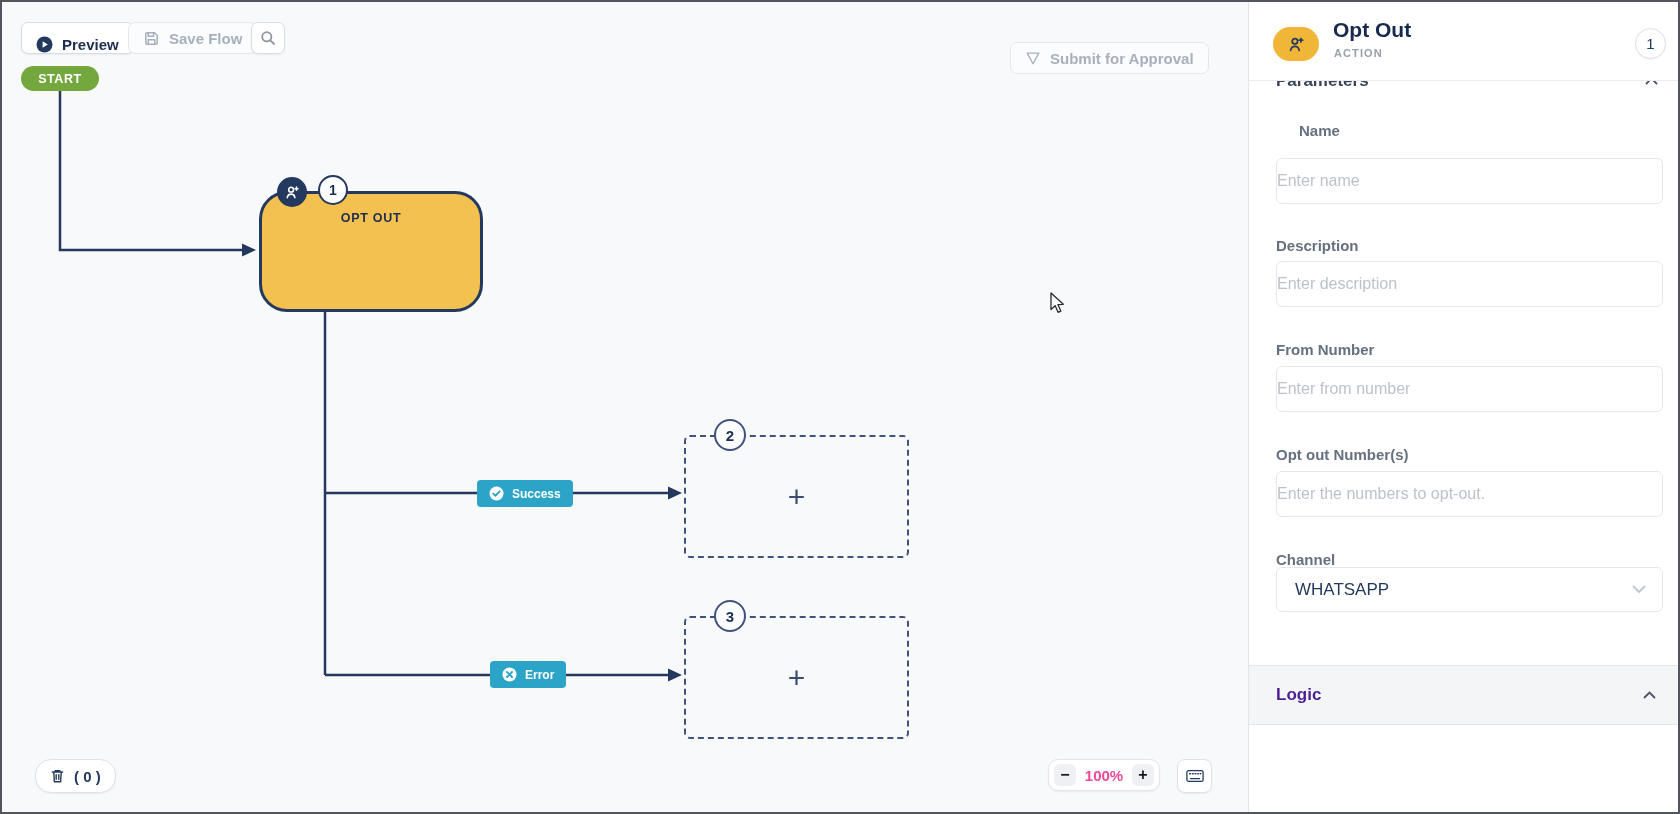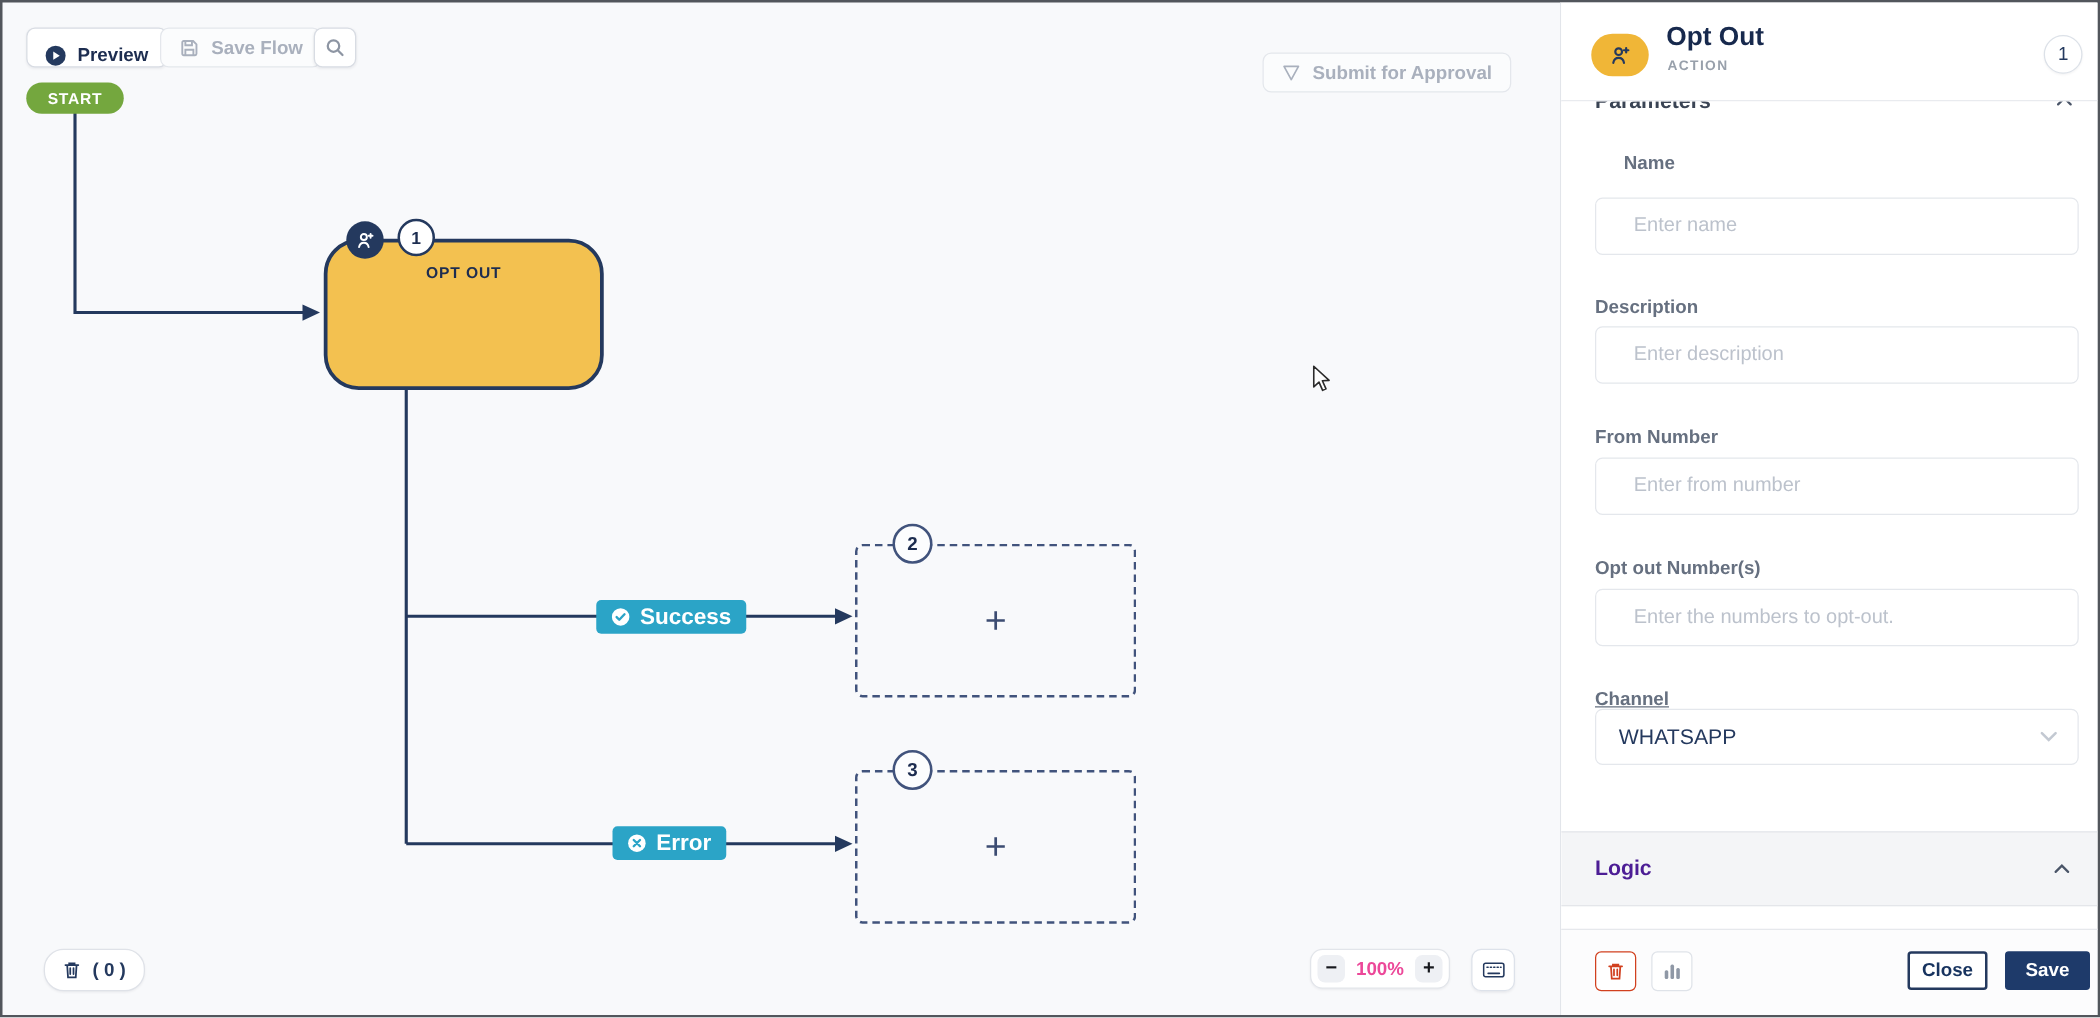--- a/index.html
+++ b/index.html
@@ -16,21 +16,21 @@
   .start-pill{position:absolute;left:19px;top:64px;width:78px;height:25px;border-radius:13px;background:#74a73e;
        color:#fff;font-size:12.5px;font-weight:700;letter-spacing:.6px;display:flex;align-items:center;justify-content:center;}
   .node{position:absolute;left:257px;top:189px;width:224px;height:121px;background:#f3c150;border:3px solid #24395e;
        border-radius:28px;box-sizing:border-box;}
   .node-title{margin-top:17px;text-align:center;font-size:12.5px;font-weight:700;letter-spacing:.7px;color:#1d2d50;}
   .node-type-badge{position:absolute;left:275px;top:175px;width:30px;height:30px;border-radius:50%;background:#24395e;
        display:flex;align-items:center;justify-content:center;color:#fff;z-index:3;}
   .node-num-badge{position:absolute;left:316px;top:173px;width:30px;height:30px;border-radius:50%;background:#fff;
        border:2px solid #24395e;box-sizing:border-box;display:flex;align-items:center;justify-content:center;
        font-size:14px;font-weight:700;color:#1d2d50;z-index:2;}
-  .edge-chip{position:absolute;height:27px;background:#2ba4c7;border-radius:4px;color:#fff;font-size:18px;
+  .edge-chip{position:absolute;height:27px;background:#2ba4c7;border-radius:4px;color:#fff;font-size:12px;
        font-weight:700;display:flex;align-items:center;gap:8px;padding:0 12px;z-index:2;}
   .dashed-box{position:absolute;width:225px;height:123px;border:2px dashed #41537c;border-radius:6px;
        box-sizing:border-box;display:flex;align-items:center;justify-content:center;}
   .box-badge{position:absolute;left:712px;width:32px;height:32px;border-radius:50%;background:#fcfdfe;
        border:2px solid #41537c;box-sizing:border-box;display:flex;align-items:center;justify-content:center;
        font-size:15px;font-weight:600;color:#1d2d50;z-index:2;}
   .box-plus{font-size:30px;font-weight:400;color:#3c4c72;line-height:1;}
   .counter-pill{position:absolute;left:33px;top:757px;height:32px;border-radius:16px;background:#fff;
        border:1px solid #dfe2e8;box-shadow:0 1px 2px rgba(16,24,40,.06);display:flex;align-items:center;gap:9px;
        padding:0 14px;font-size:15px;font-weight:600;color:#24395e;cursor:pointer;}
@@ -53,21 +53,21 @@
   .p-sub{position:absolute;left:85px;top:45px;font-size:11px;font-weight:700;color:#98a0ab;letter-spacing:1.1px;}
   .p-badge{position:absolute;right:12px;top:26px;width:29px;height:29px;border-radius:50%;border:1px solid #dce1e8;
        color:#24395e;font-size:15px;display:flex;align-items:center;justify-content:center;background:#fff;
        box-shadow:0 1px 2px rgba(16,24,40,.05);}
   .p-scroll{position:absolute;top:79px;left:0;right:0;bottom:68px;overflow:hidden;background:#fff;}
   .param-clip{position:relative;height:18px;overflow:hidden;}
   .param-head{position:absolute;left:27px;top:-10px;font-size:17px;font-weight:700;color:#3a4454;}
   .param-chevron{position:absolute;right:20px;top:-4px;color:#4a5568;}
   .f-label{position:absolute;left:27px;font-size:15px;font-weight:700;color:#667080;}
   .f-input{position:absolute;left:27px;width:calc(100% - 42px);height:46px;border:1px solid #e4e7ec;border-radius:6px;
-       background:#fff;font-size:16px;color:#24395e;padding:0 30px;box-sizing:border-box;outline:none;
+       background:#fff;font-size:16px;color:#24395e;padding:0 0;box-sizing:border-box;outline:none;
        font-family:"Liberation Sans",sans-serif;}
   .f-input::placeholder{color:#bcc2cc;opacity:1;}
   .f-select{position:absolute;left:27px;width:calc(100% - 42px);height:45px;border:1px solid #e4e7ec;border-radius:6px;
        background:#fff;box-sizing:border-box;display:flex;align-items:center;justify-content:space-between;
        padding:0 16px 0 18px;cursor:pointer;}
   .f-select-value{font-size:17px;color:#24395e;}
   .logic-row{position:absolute;left:0;right:0;top:584px;height:60px;background:#f4f5f7;border-top:1px solid #e4e6ea;
        border-bottom:1px solid #e4e6ea;box-sizing:border-box;display:flex;align-items:center;
        justify-content:space-between;padding:0 22px 0 27px;cursor:pointer;}
   .logic-title{font-size:17px;font-weight:700;color:#4c1d95;}
@@ -226,46 +226,30 @@
 
       <div class="f-label" style="top:156px;">Description</div>
       <input class="f-input" style="top: 180px;" placeholder="Enter description">
 
       <div class="f-label" style="top:260px;">From Number</div>
       <input class="f-input" style="top: 285px;" placeholder="Enter from number">
 
       <div class="f-label" style="top:365px;">Opt out Number(s)</div>
       <input class="f-input" style="top: 390px;" placeholder="Enter the numbers to opt-out.">
 
-      <div class="f-label" style="top:470px;text-decoration:underline;">Channel</div>
+      <div class="f-label" style="top:470px;">Channel</div>
       <div class="f-select" style="top:486px;gap:38px;">
         <span class="f-select-value">WHATSAPP</span>
         <svg width="14" height="9" viewBox="0 0 14 9" fill="none" stroke="#c3c9d2" stroke-width="2" stroke-linecap="round">
           <path d="M1.5 1.5l5.5 5.5 5.5-5.5"></path>
         </svg>
       </div>
 
       <div class="logic-row">
         <span class="logic-title">Logic</span>
         <svg width="13" height="8" viewBox="0 0 13 8" fill="none" stroke="#4a5568" stroke-width="1.8" stroke-linecap="round">
           <path d="M1.5 6.5L6.5 1.5l5 5"></path>
         </svg>
       </div>
     </div>
 
-    <div class="p-footer">
-      <div class="ft-icon-btn ft-trash">
-        <svg width="15" height="16" viewBox="0 0 16 17" fill="none" stroke="currentColor" stroke-width="1.5" stroke-linecap="round">
-          <path d="M2.5 4.3h11M5.7 4.3V2.8h4.6v1.5M4 4.3l.7 10.4h6.6L12 4.3M6.6 7v5M9.4 7v5"></path>
-        </svg>
-      </div>
-      <div class="ft-icon-btn ft-chart">
-        <svg width="16" height="16" viewBox="0 0 18 18">
-          <rect x="2" y="8" width="3.2" height="8" rx="1.4" fill="currentColor"></rect>
-          <rect x="7.2" y="3" width="3.2" height="13" rx="1.4" fill="currentColor"></rect>
-          <rect x="12.4" y="6" width="3.2" height="10" rx="1.4" fill="currentColor"></rect>
-        </svg>
-      </div>
-      <button class="close-btn">Close</button>
-      <button class="save-btn">Save</button>
-    </div>
   </div>
 </div>
 
 </body></html>

